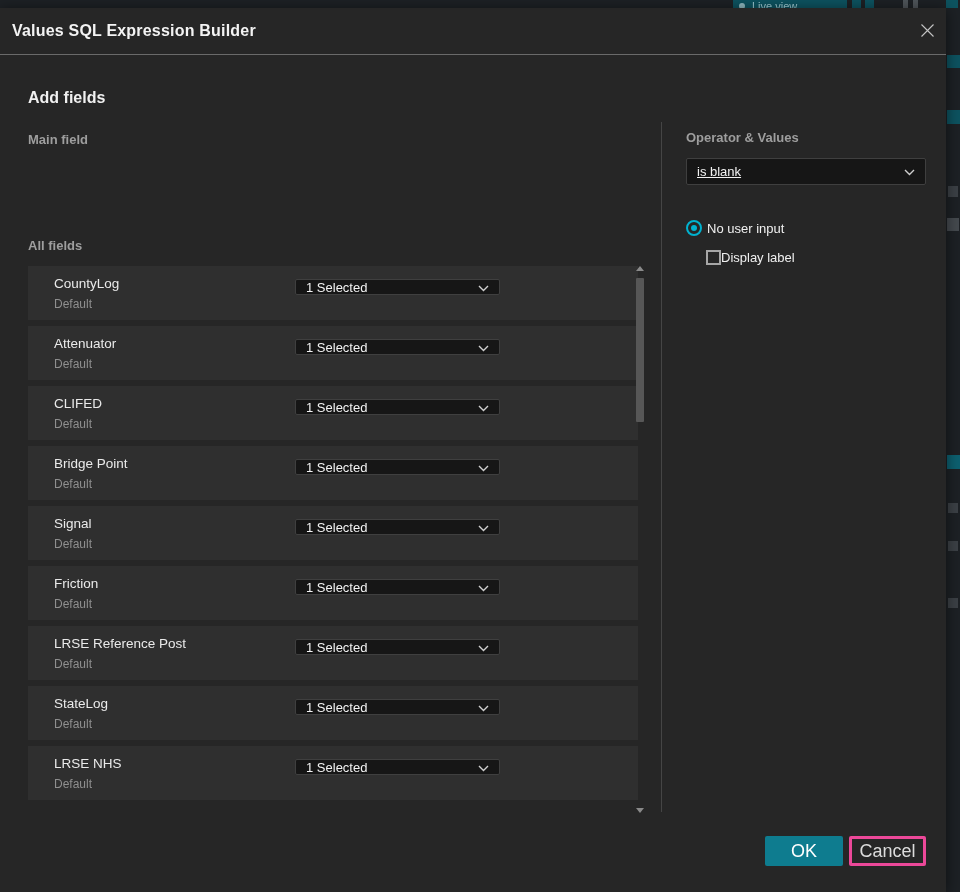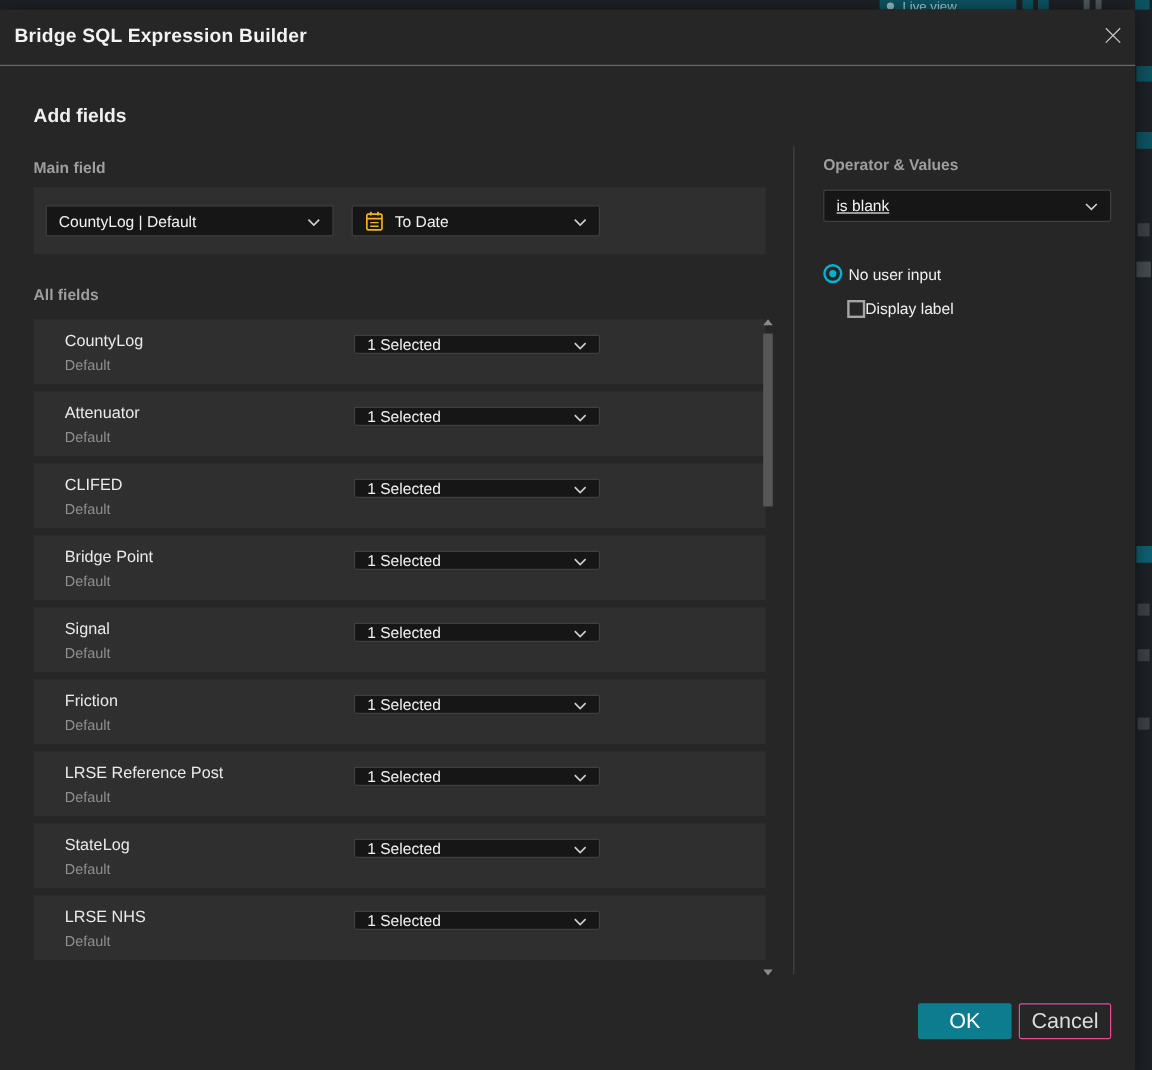--- a/index.html
+++ b/index.html
@@ -62,21 +62,21 @@
   .radio{width:16px;height:16px;border-radius:50%;border:2px solid var(--radio-teal);position:relative;flex:0 0 auto;}
   .radio.checked::after{content:'';position:absolute;inset:3px;border-radius:50%;background:var(--radio-teal);}
   .radio-label{font-size:13px;color:#f0f0f0;}
 
   .check-row{left:706px;top:242px;display:flex;align-items:center;gap:0;cursor:pointer;}
   .checkbox{width:15px;height:15px;border:2px solid #a6a6a6;background:transparent;flex:0 0 auto;}
   .check-label{font-size:13px;color:#f0f0f0;}
 
   .btn{display:flex;align-items:center;justify-content:center;font-size:18px;border-radius:2px;cursor:pointer;}
   .btn-ok{left:765px;top:828px;width:78px;height:30px;background:var(--accent-teal);color:#ffffff;}
-  .btn-cancel{left:849px;top:828px;width:77px;height:30px;background:transparent;border:1px solid #ec4899;color:#dcdcdc;}
+  .btn-cancel{left:849px;top:828px;width:77px;height:30px;background:transparent;border:3px solid #ec4899;color:#dcdcdc;}
 </style>
 </head>
 <body>
 
 <div class="screen">
 
   <div class="abs lv-pill"><span class="lv-dot"></span><span>Live view</span></div>
   <div class="abs frag" style="left:852px;top:0;width:9px;height:8px;"></div>
   <div class="abs frag" style="left:865px;top:0;width:9px;height:8px;"></div>
   <div class="abs frag gray" style="left:903px;top:0;width:5px;height:8px;"></div>
@@ -87,56 +87,34 @@
   <div class="abs frag dgray" style="left:948px;top:186px;width:10px;height:11px;"></div>
   <div class="abs frag" style="left:947px;top:218px;width:12px;height:13px;background:#454a4f;"></div>
   <div class="abs frag" style="left:947px;top:455px;width:13px;height:14px;background:#0d6070;"></div>
   <div class="abs frag dgray" style="left:948px;top:503px;width:10px;height:10px;"></div>
   <div class="abs frag dgray" style="left:948px;top:541px;width:10px;height:10px;"></div>
   <div class="abs frag dgray" style="left:948px;top:598px;width:10px;height:10px;"></div>
 
   <div class="abs dialog">
 
     <div class="titlebar">
-      <span class="title">Bridge SQL Expression Builder</span>
+      <span class="title">Values SQL Expression Builder</span>
     </div>
     <div class="close-btn">
       <span>
         <svg width="15" height="15" viewBox="0 0 15 15">
             <path d="M1.5 1.5 L13.5 13.5 M13.5 1.5 L1.5 13.5" stroke="#c4c4c4" stroke-width="1.1"></path>
           </svg>
       </span>
     </div>
 
     <div class="abs h-add">Add fields</div>
 
     <div class="abs lbl l-main">Main field</div>
 
-    <div class="abs main-panel">
-      <div class="dd dd-field">
-        <span class="grow">CountyLog | Default</span>
-        <span><svg width="11" height="7" viewBox="0 0 11 7">
-              <path d="M1 1 L5.5 5.5 L10 1" fill="none" stroke="#cfcfcf" stroke-width="1.4"></path>
-            </svg></span>
-      </div>
-      <div class="dd dd-type">
-        <span class="cal-wrap">
-          <svg width="16" height="17" viewBox="0 0 16 17" fill="none" stroke="currentColor">
-            <path d="M5 0.5 V3.5 M11 0.5 V3.5" stroke-width="1.6"></path>
-            <rect x="1.7" y="2.5" width="12.6" height="13" rx="1" stroke-width="1.4"></rect>
-            <path d="M1.7 6.2 H14.3" stroke-width="1.4"></path>
-            <path d="M4.5 9.5 H11.5 M4.5 12.5 H11.5" stroke-width="1.2"></path>
-          </svg>
-        </span>
-        <span class="grow">To Date</span>
-        <span><svg width="11" height="7" viewBox="0 0 11 7">
-              <path d="M1 1 L5.5 5.5 L10 1" fill="none" stroke="#cfcfcf" stroke-width="1.4"></path>
-            </svg></span>
-      </div>
-    </div>
 
     <div class="abs lbl l-all">All fields</div>
 
     <div class="abs fields-list">
 
         <div class="field-row">
           <div class="field-name">CountyLog</div>
           <div class="field-sub">Default</div>
           <div class="dd row-dd">
             <span class="grow">1 Selected</span>

